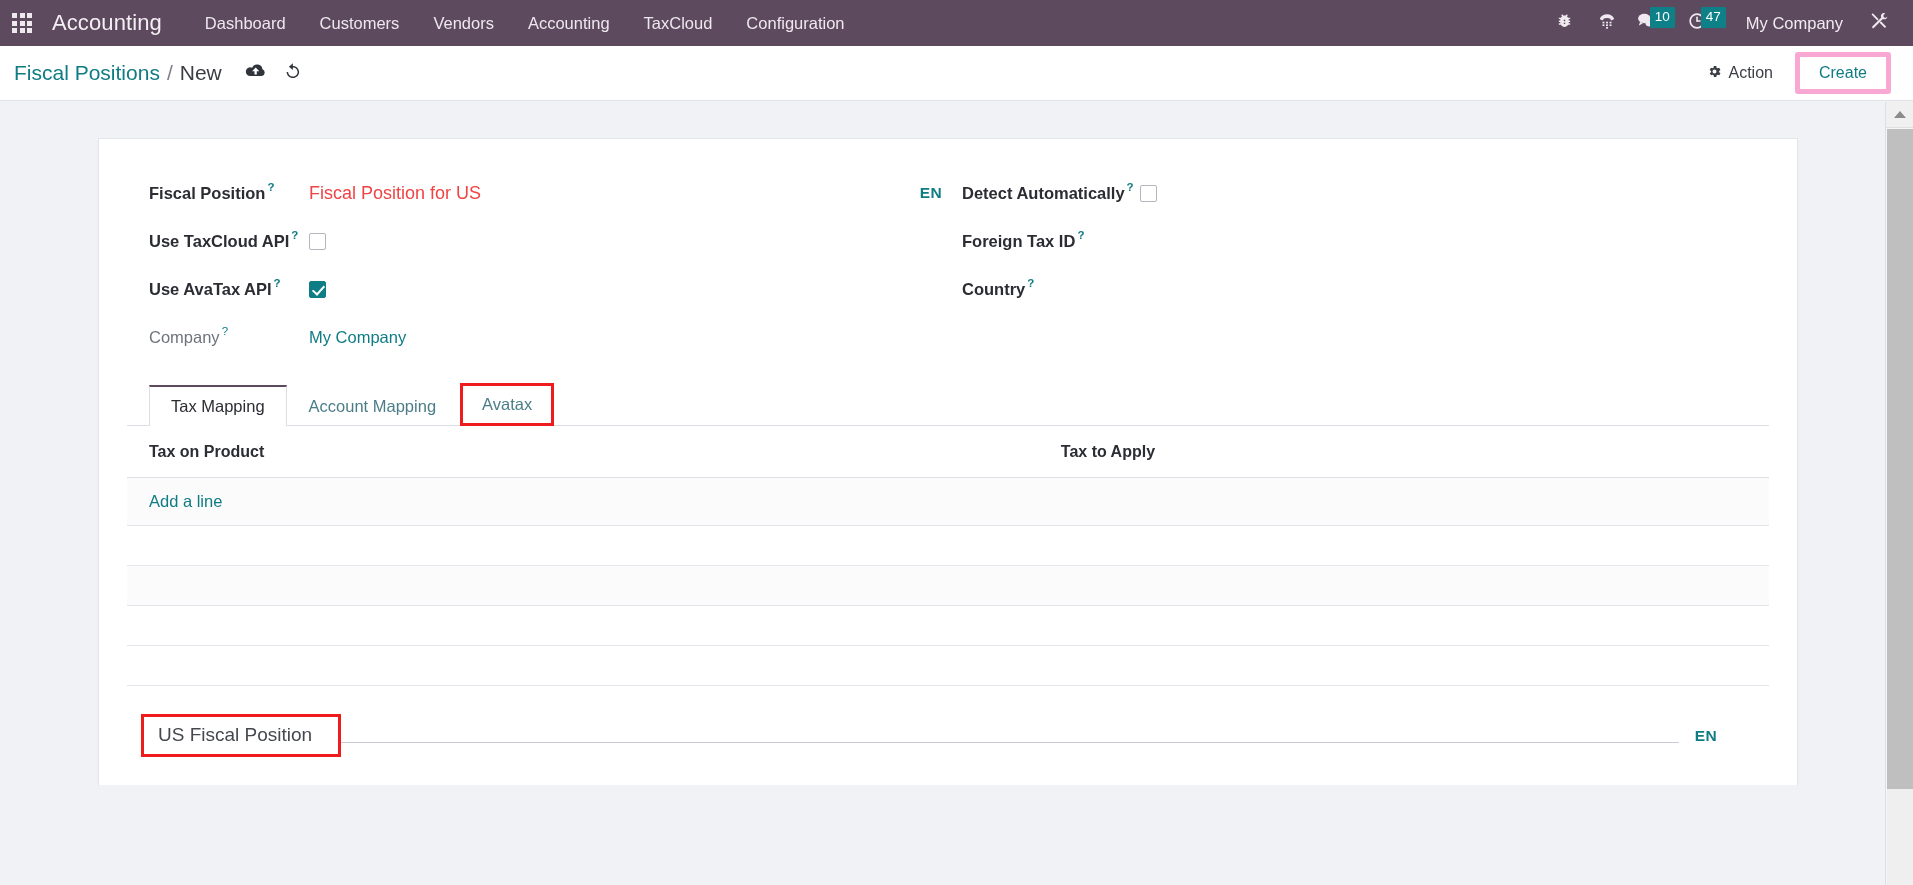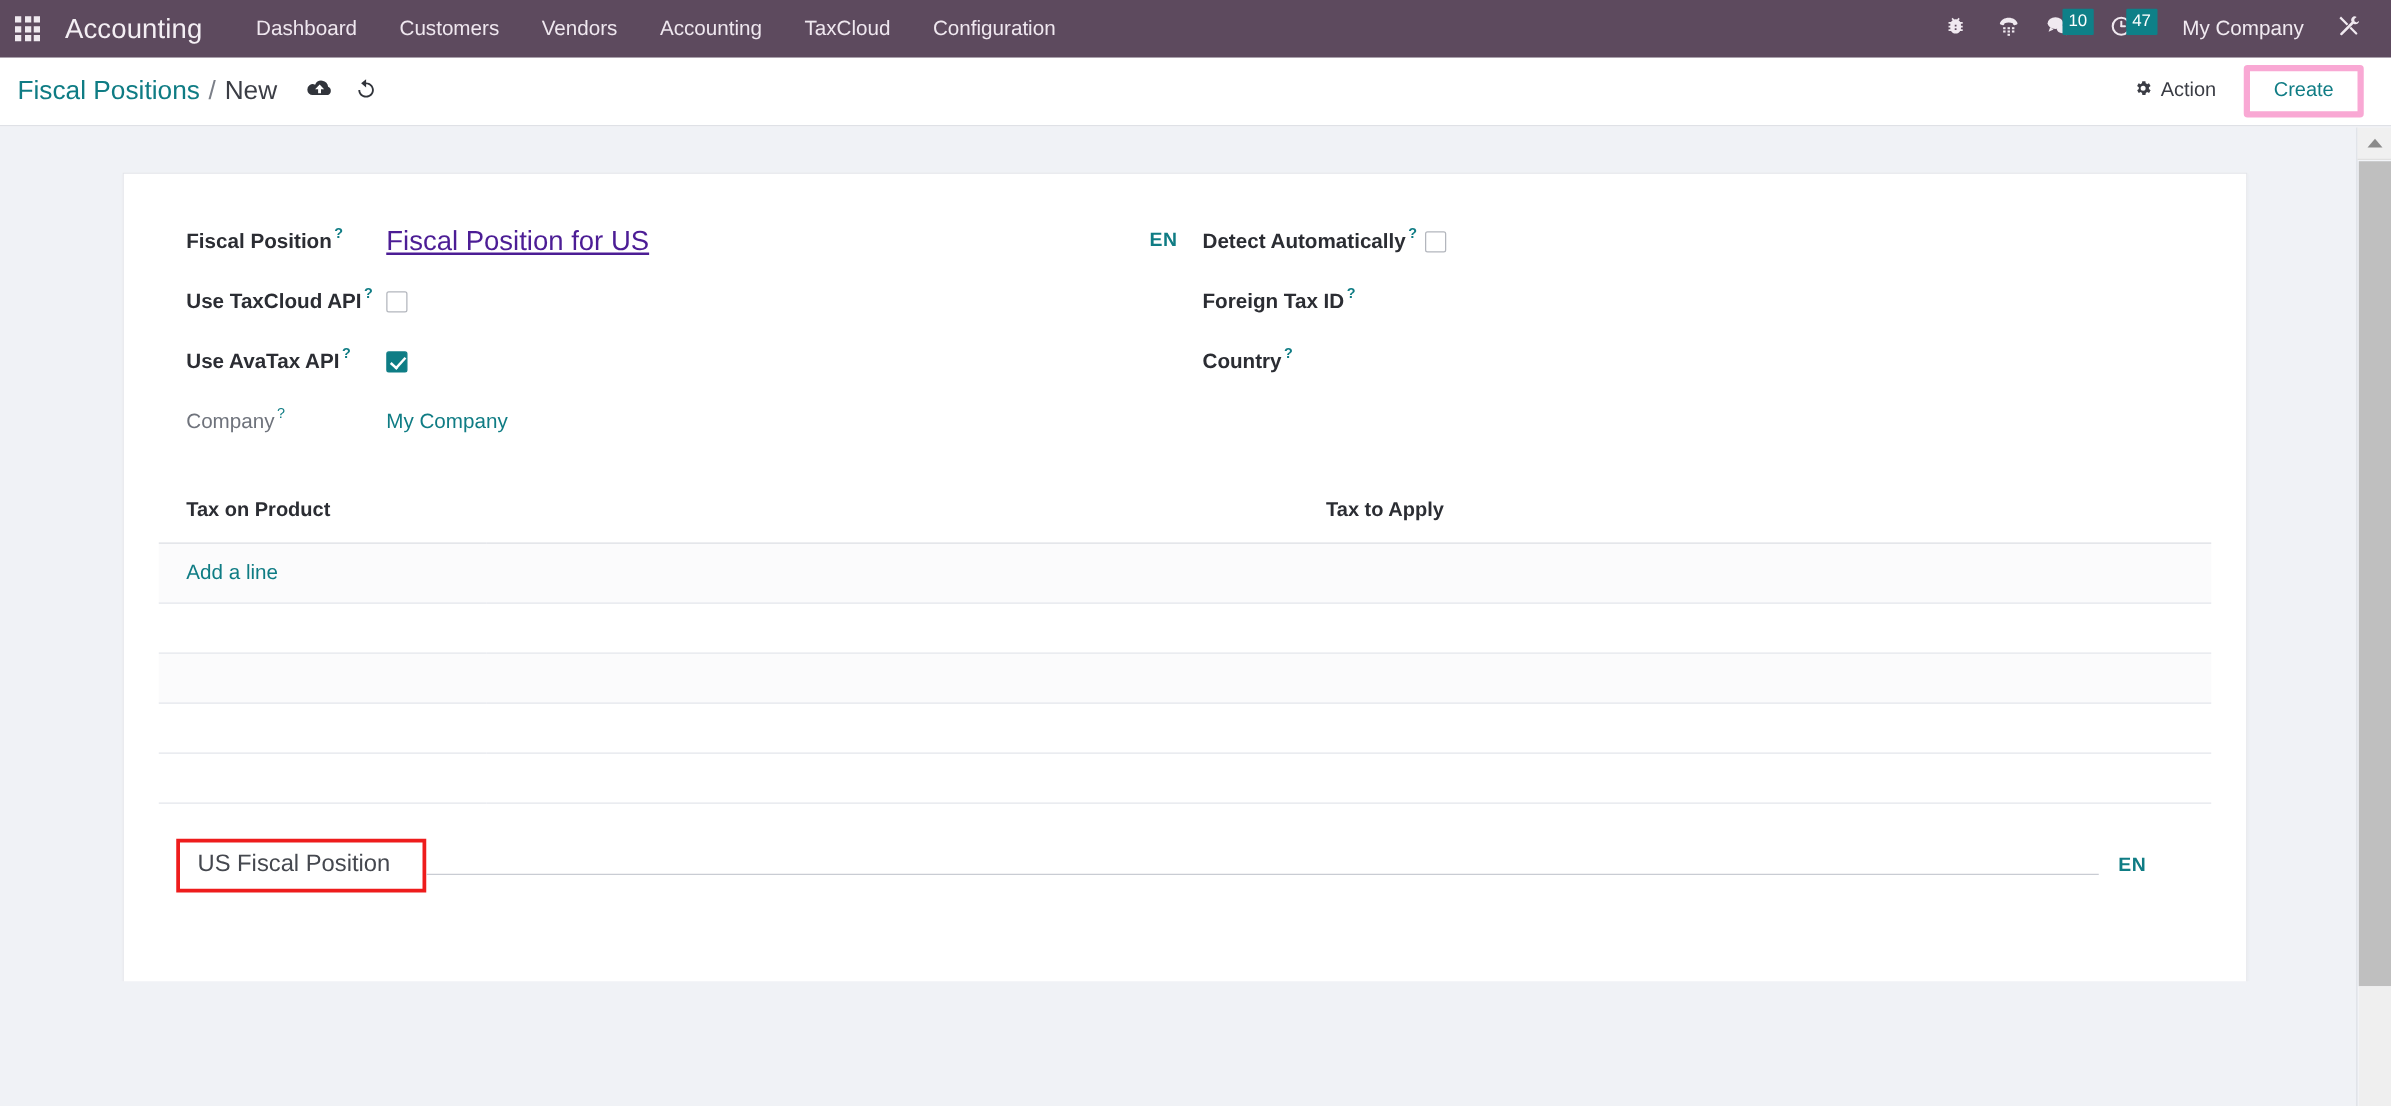--- a/index.html
+++ b/index.html
@@ -138,21 +138,21 @@
     width: 196px; flex: none;
     display: flex; align-items: flex-start; gap: 2px;
     white-space: nowrap;
   }
   .flabel.muted { color: #6f737c; font-weight: 400; }
   .tip {
     font-size: 11.5px; color: #0f7c84; vertical-align: super;
     line-height: 1; position: relative; top: -2px; cursor: help;
   }
   .fval { display: flex; align-items: center; flex: 1; }
-  .placeholder-text { font-size: 22px; color: #4c1d95; text-decoration: underline; }
+  .placeholder-text { font-size: 18px; color: #ef4444; }
   .link-val { font-size: 16.5px; color: #0f7c84; cursor: pointer; }
   .lang-badge {
     font-size: 15.5px; color: #0f7c84; font-weight: 700;
     cursor: pointer; letter-spacing: .4px;
   }
 
   .cbox {
     width: 17px; height: 17px;
     border: 1px solid #b3b6bd; background: #fff;
     border-radius: 2px; cursor: pointer;
@@ -471,20 +471,25 @@
                 <span>Country</span>
                 <span class="tip">?</span>
               </div>
               <div class="fval"></div>
             </div>
 
           </div>
         </div>
 
         <div class="notebook">
+          <div class="tabs">
+            <div class="tab active">Tax Mapping</div>
+            <div class="tab">Account Mapping</div>
+            <div class="tab annotated">Avatax</div>
+          </div>
 
           <table class="list-table">
             <thead>
               <tr>
                 <th>Tax on Product</th>
                 <th class="c2">Tax to Apply</th>
               </tr>
             </thead>
             <tbody>
               <tr class="addline-row">

